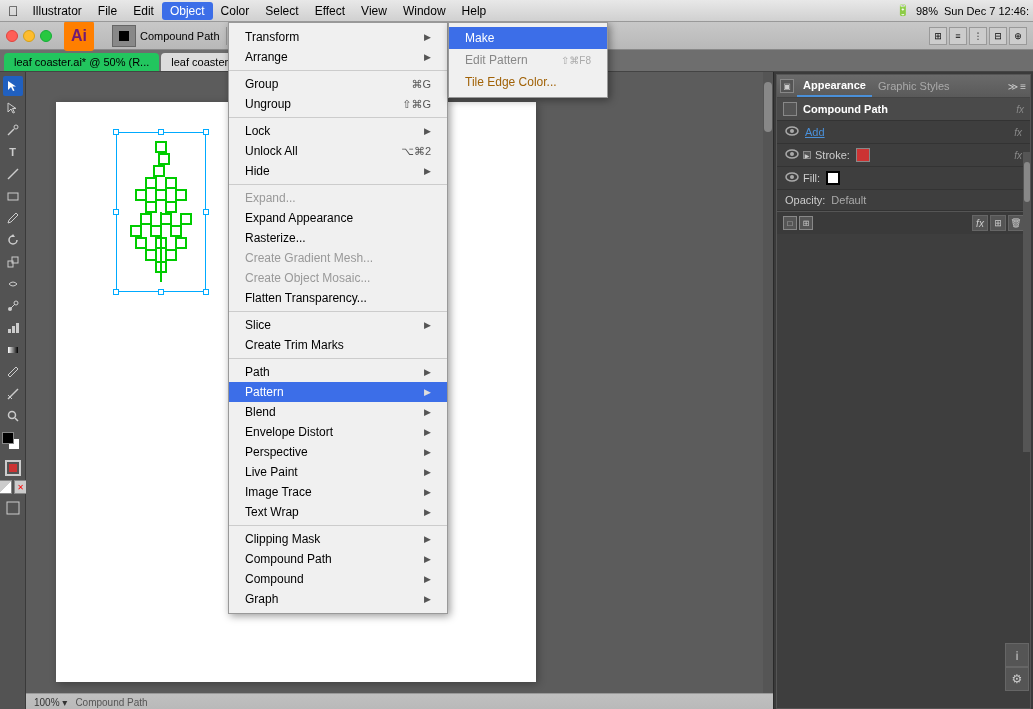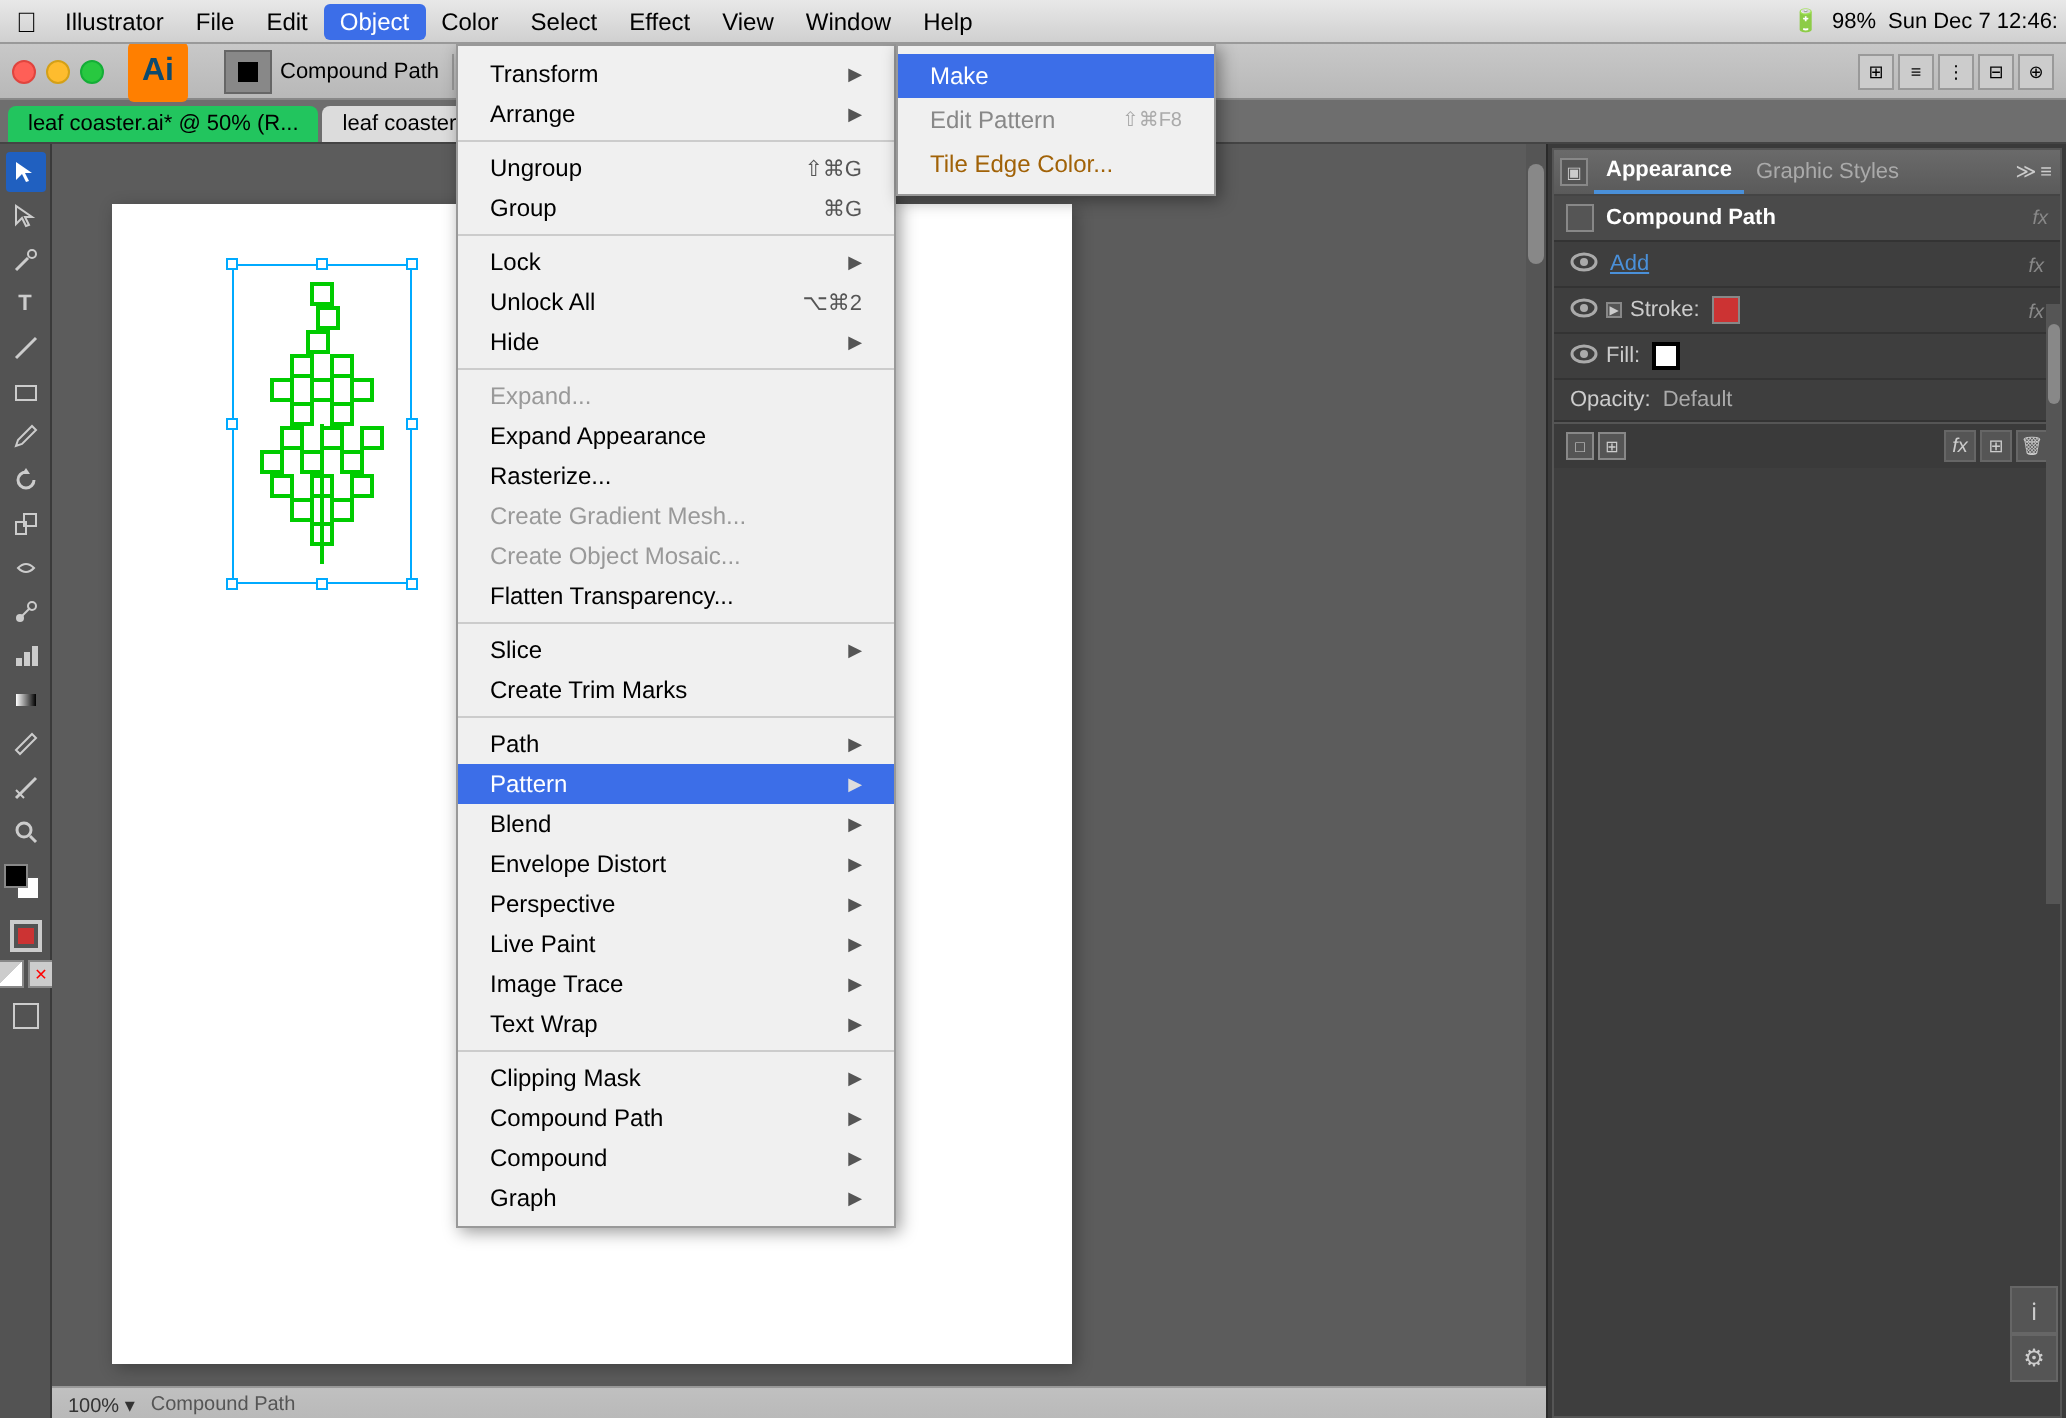--- a/index.html
+++ b/index.html
@@ -268,21 +268,21 @@
     
     .ai-logo {
       width: 30px;
       height: 30px;
       background: #ff7f00;
       display: flex;
       align-items: center;
       justify-content: center;
       font-size: 16px;
       font-weight: bold;
-      color: #0c4a6e;
+      color: #701a75;
       border-radius: 3px;
     }
 
     
     .submenu-arrow {
       font-size: 9px;
       color: #555;
       margin-left: auto;
     }
     .menu-item.highlighted .submenu-arrow {
@@ -654,26 +654,26 @@
   <div class="menu-item">
     <span>Transform</span>
     <span class="submenu-arrow">▶</span>
   </div>
   <div class="menu-item">
     <span>Arrange</span>
     <span class="submenu-arrow">▶</span>
   </div>
   <div class="menu-separator"></div>
   <div class="menu-item">
+    <span>Group</span>
+    <span class="shortcut">⌘G</span>
+  </div>
+  <div class="menu-item">
     <span>Ungroup</span>
     <span class="shortcut">⇧⌘G</span>
-  </div>
-  <div class="menu-item">
-    <span>Group</span>
-    <span class="shortcut">⌘G</span>
   </div>
   <div class="menu-separator"></div>
   <div class="menu-item">
     <span>Lock</span>
     <span class="submenu-arrow">▶</span>
   </div>
   <div class="menu-item">
     <span>Unlock All</span>
     <span class="shortcut">⌥⌘2</span>
   </div>

